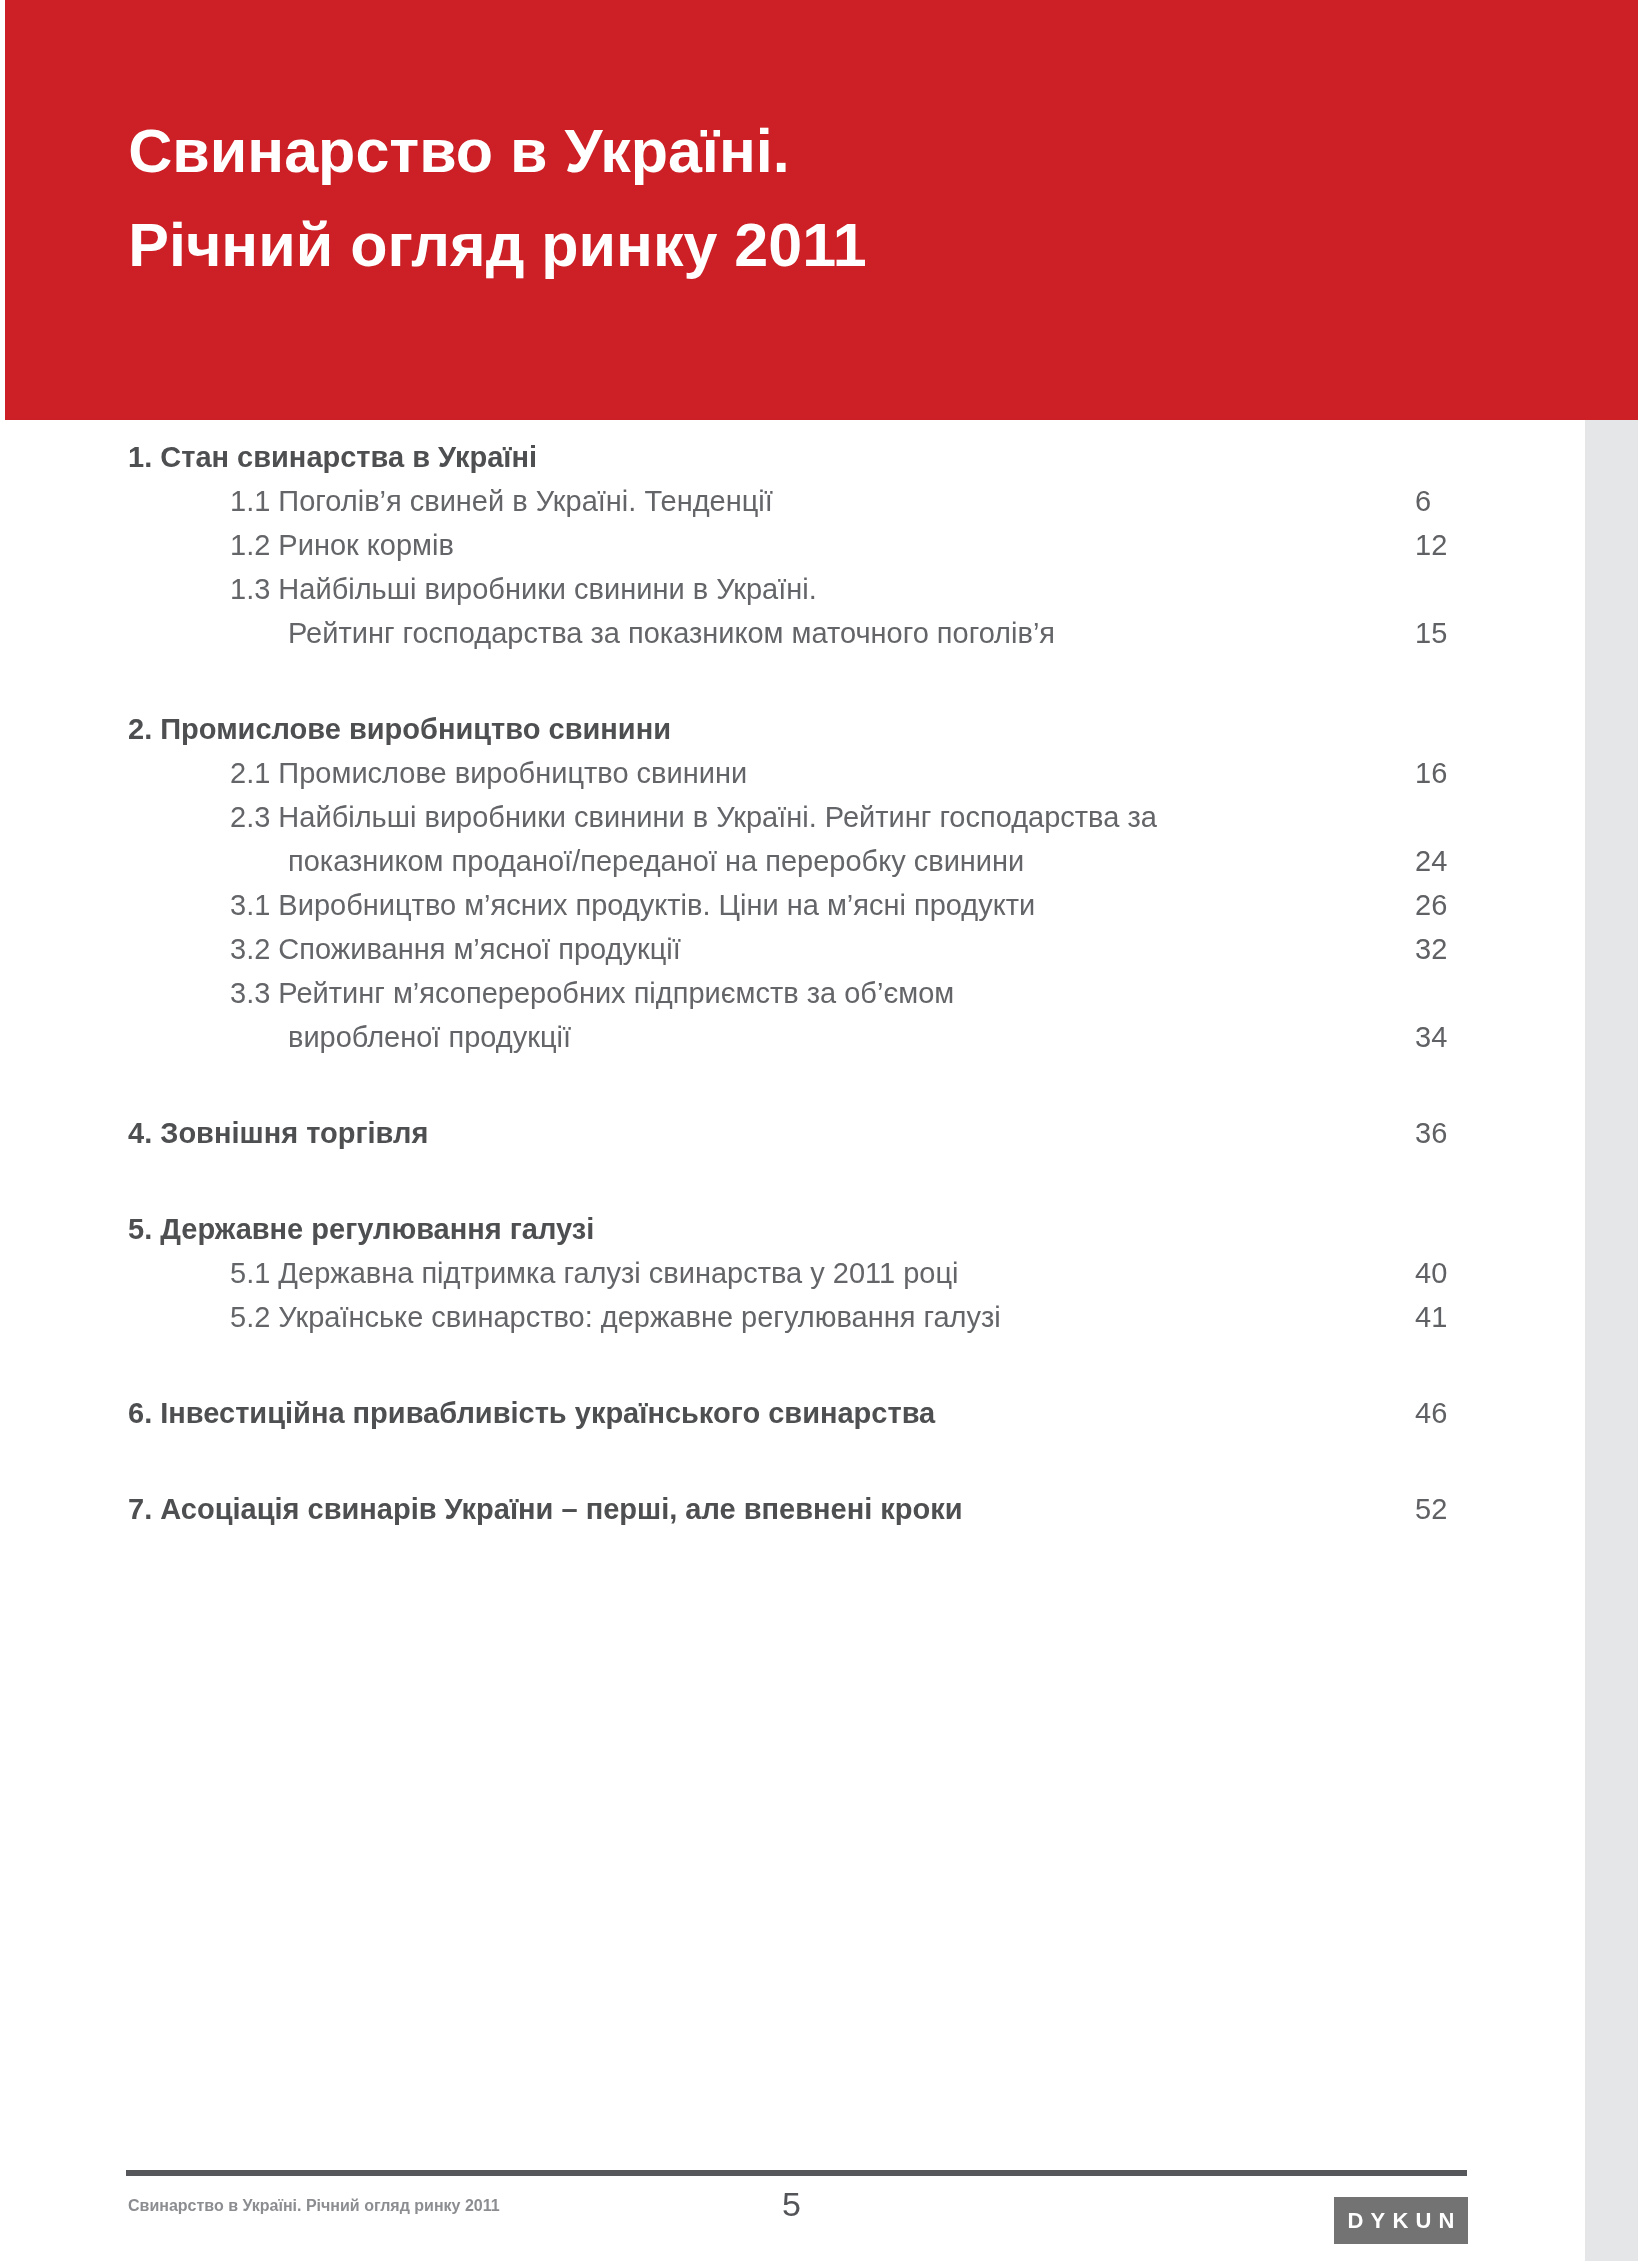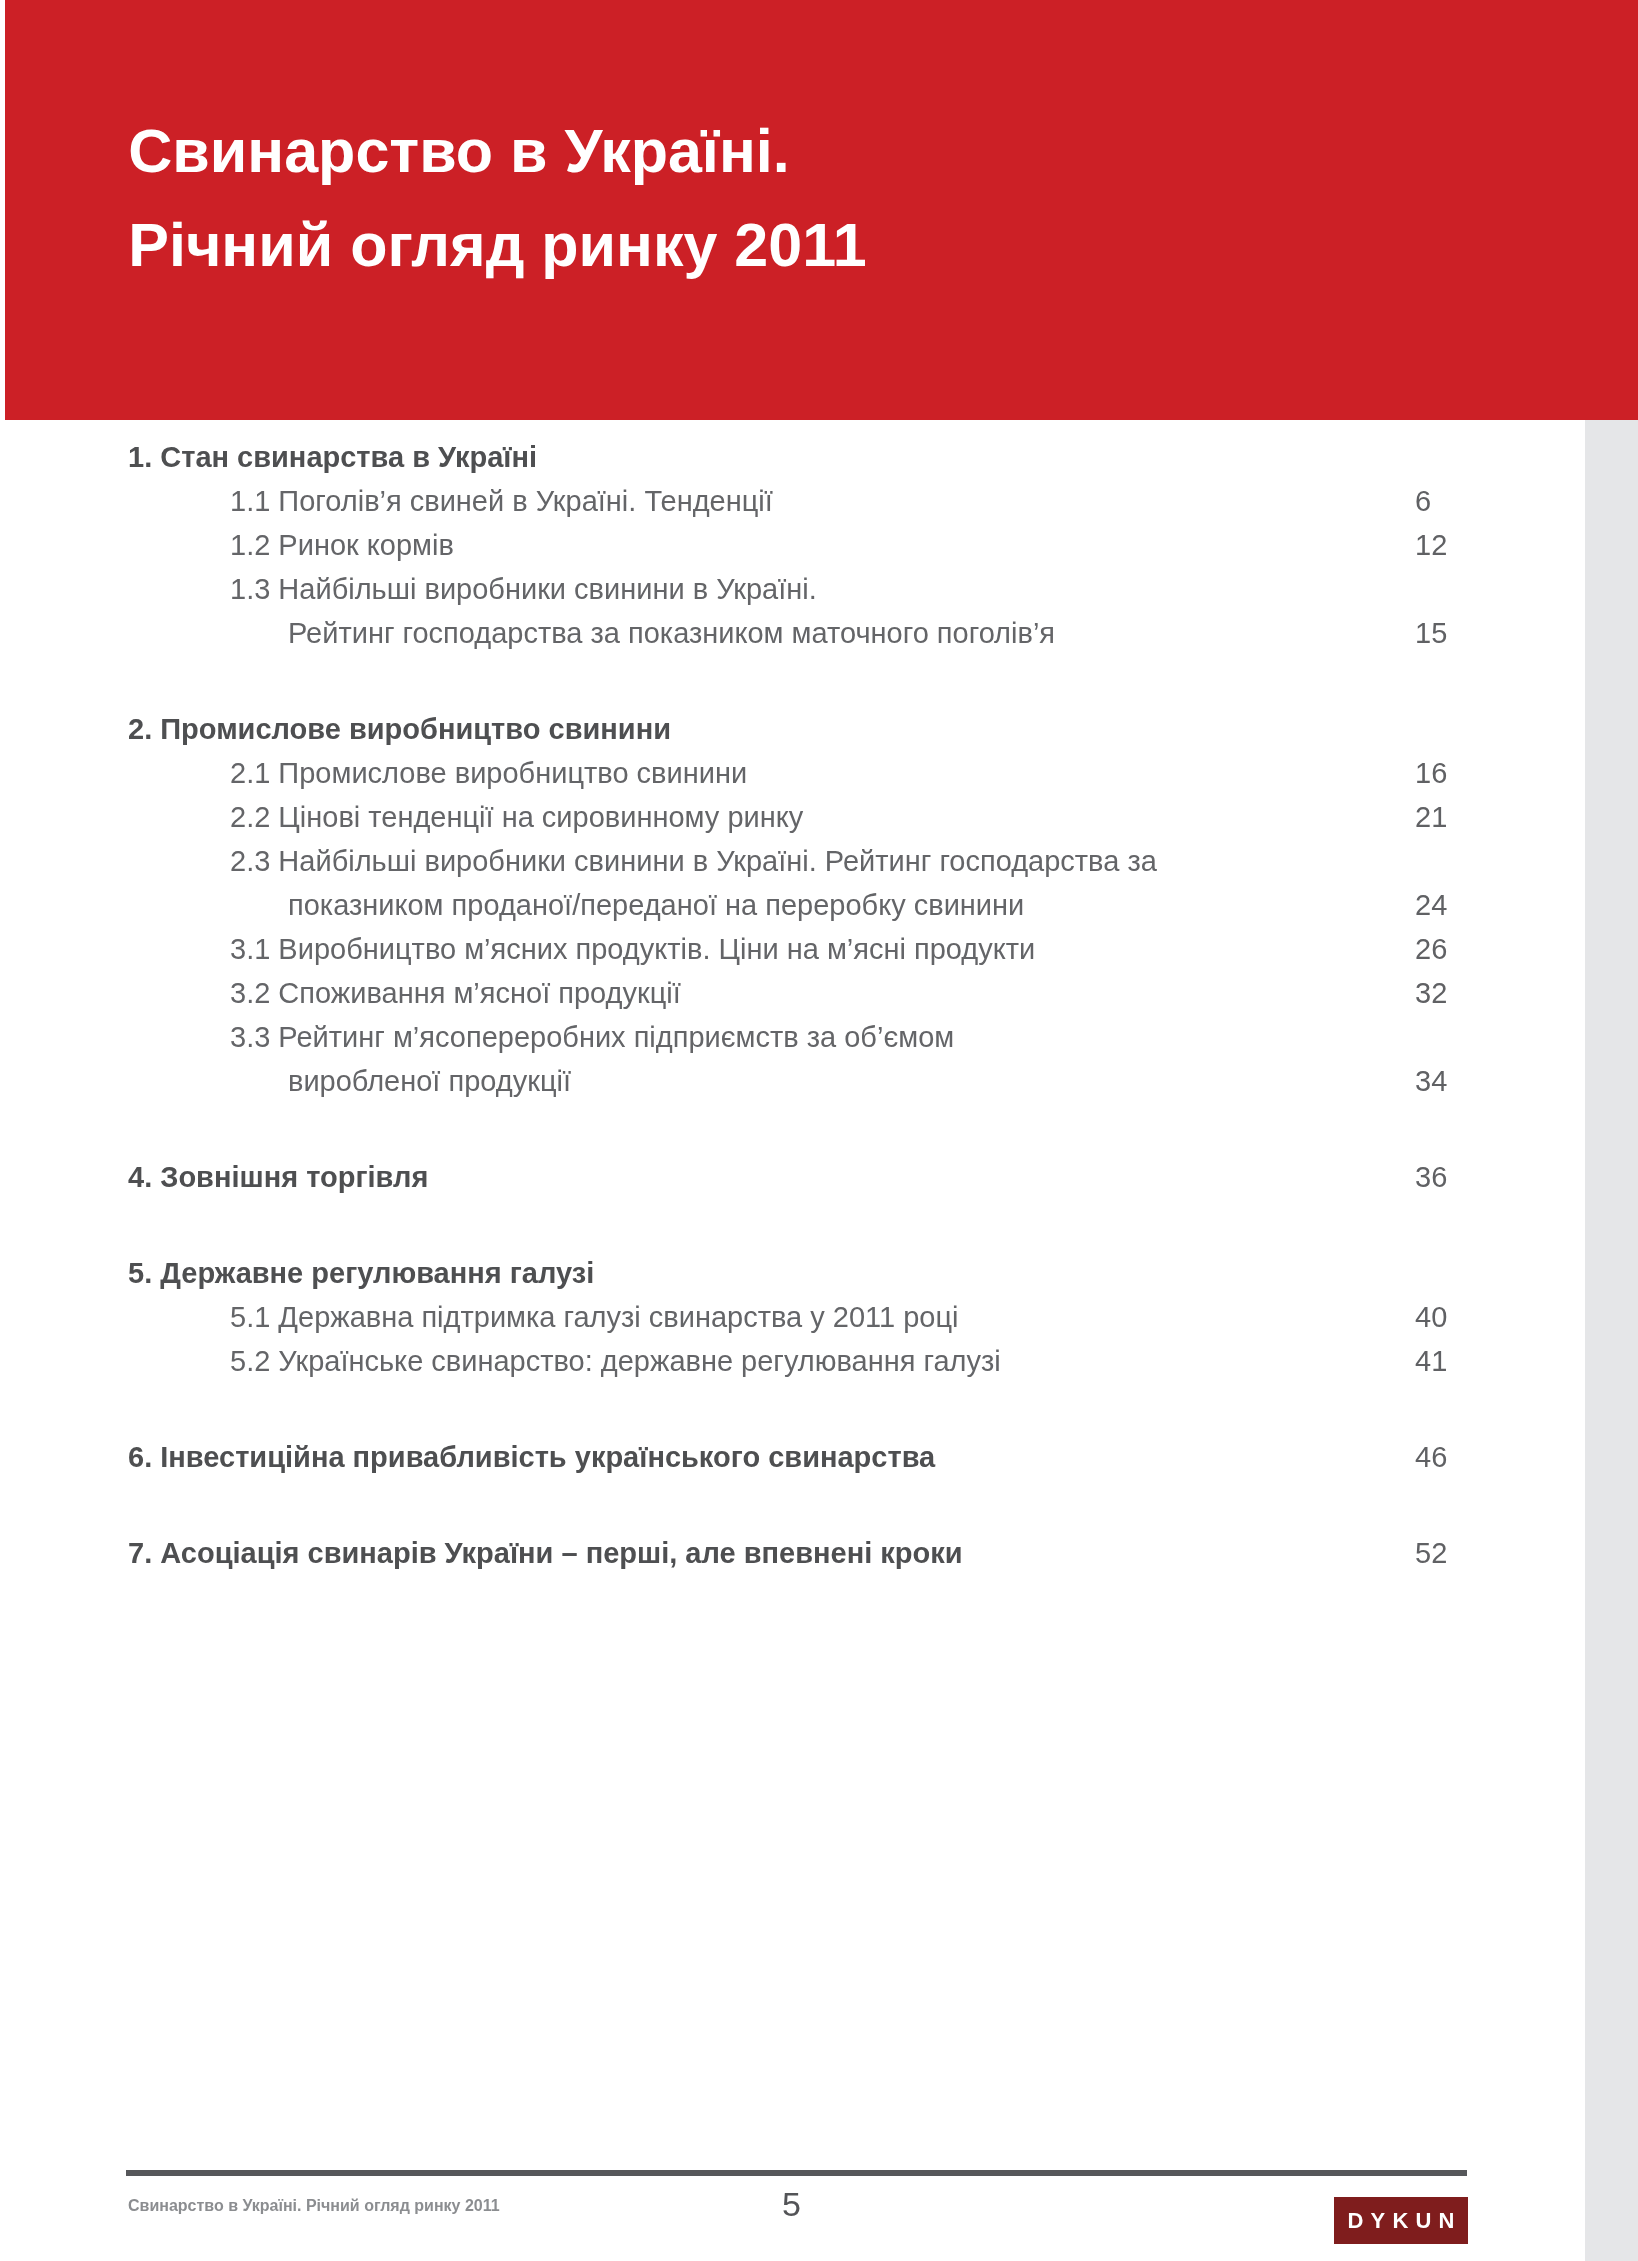--- a/index.html
+++ b/index.html
@@ -82,21 +82,21 @@
   .footer-page-number {
     position: absolute;
     left: 782px; top: 2185px;
     font-size: 34px;
     color: #535457;
   }
   .logo {
     position: absolute;
     left: 1334px; top: 2197px;
     width: 134px; height: 47px;
-    background: #7f1d1d;
+    background: #737373;
     display: flex;
     align-items: center;
     justify-content: center;
     color: #ffffff;
     font-size: 22px;
     font-weight: bold;
     letter-spacing: 7.2px;
     text-indent: 7.2px;
   }
 </style>
@@ -136,24 +136,20 @@
     </div>
 
     <div class="toc-row sec gap">
       <span class="t">2. Промислове виробництво свинини</span>
     </div>
     <div class="toc-row">
       <span class="t ind1">2.1 Промислове виробництво свинини</span>
       <span class="pg">16</span>
     </div>
     <div class="toc-row">
-      <span class="t ind1">2.2 Цінові тенденції на сировинному ринку</span>
-      <span class="pg">21</span>
-    </div>
-    <div class="toc-row">
       <span class="t ind1">2.3 Найбільші виробники свинини в Україні. Рейтинг господарства за</span>
     </div>
     <div class="toc-row">
       <span class="t ind2">показником проданої/переданої на переробку свинини</span>
       <span class="pg">24</span>
     </div>
 
     <div class="toc-row">
       <span class="t ind1">3.1 Виробництво м’ясних продуктів. Ціни на м’ясні продукти</span>
       <span class="pg">26</span>

